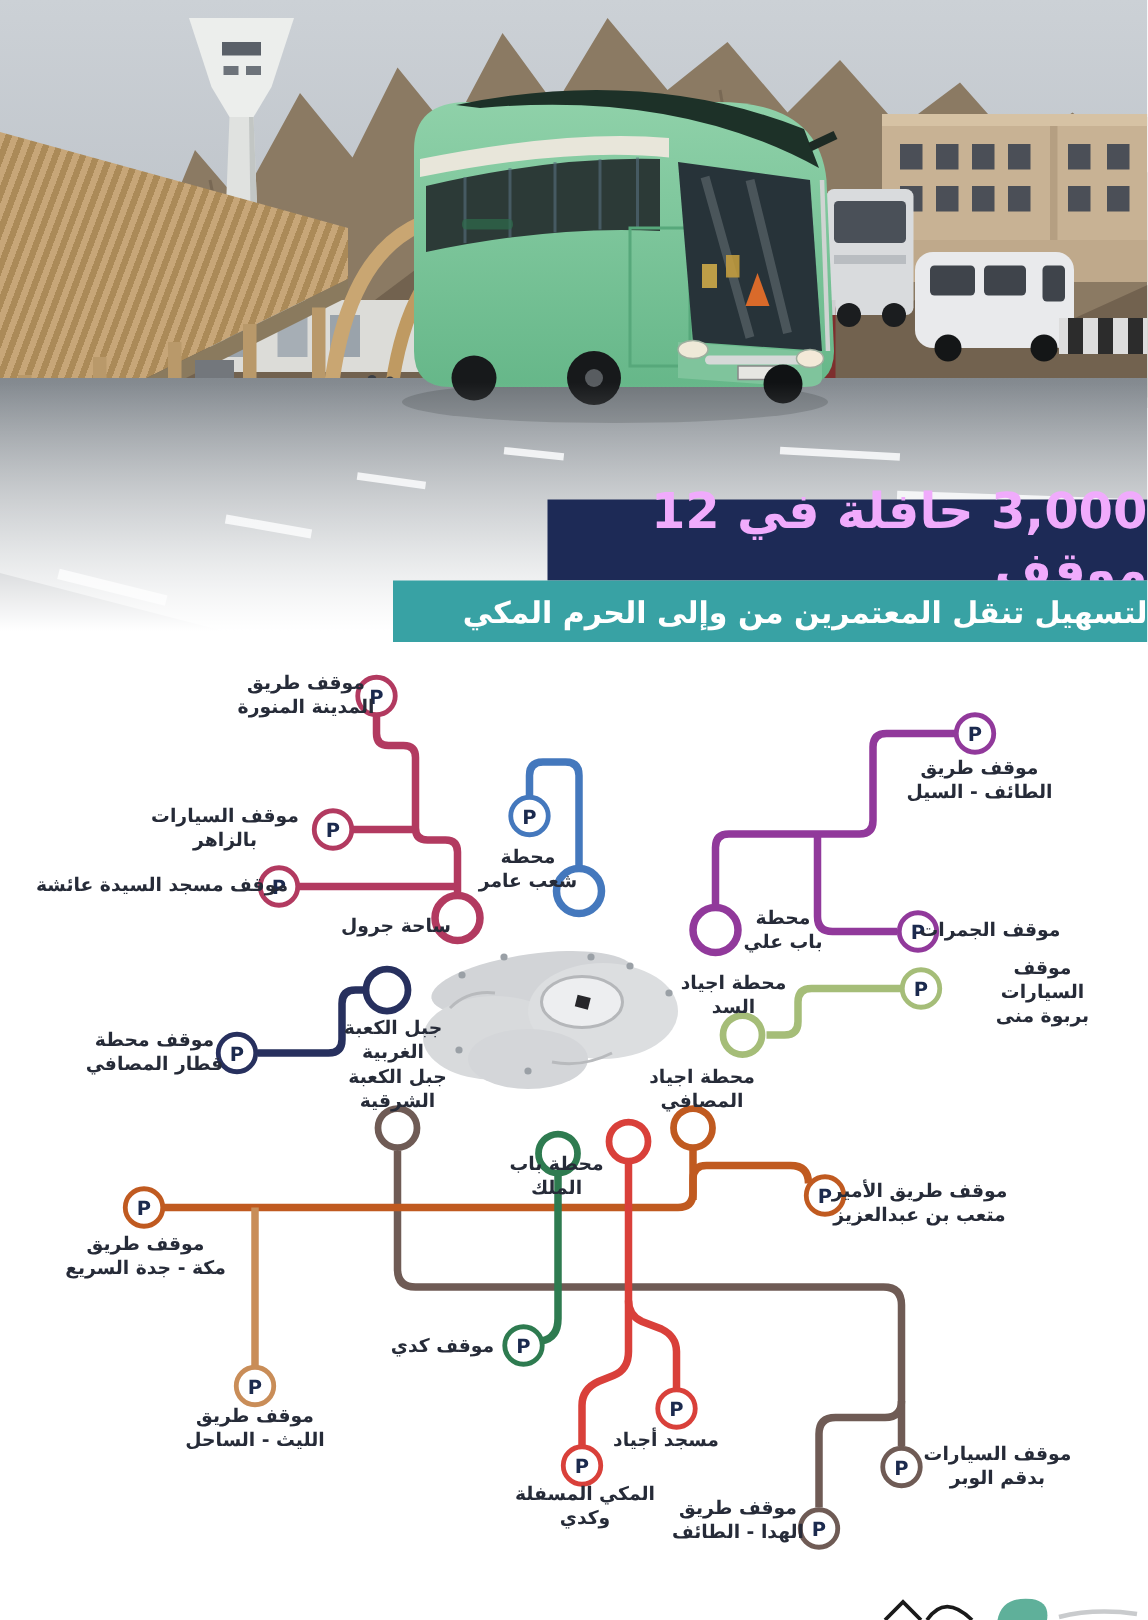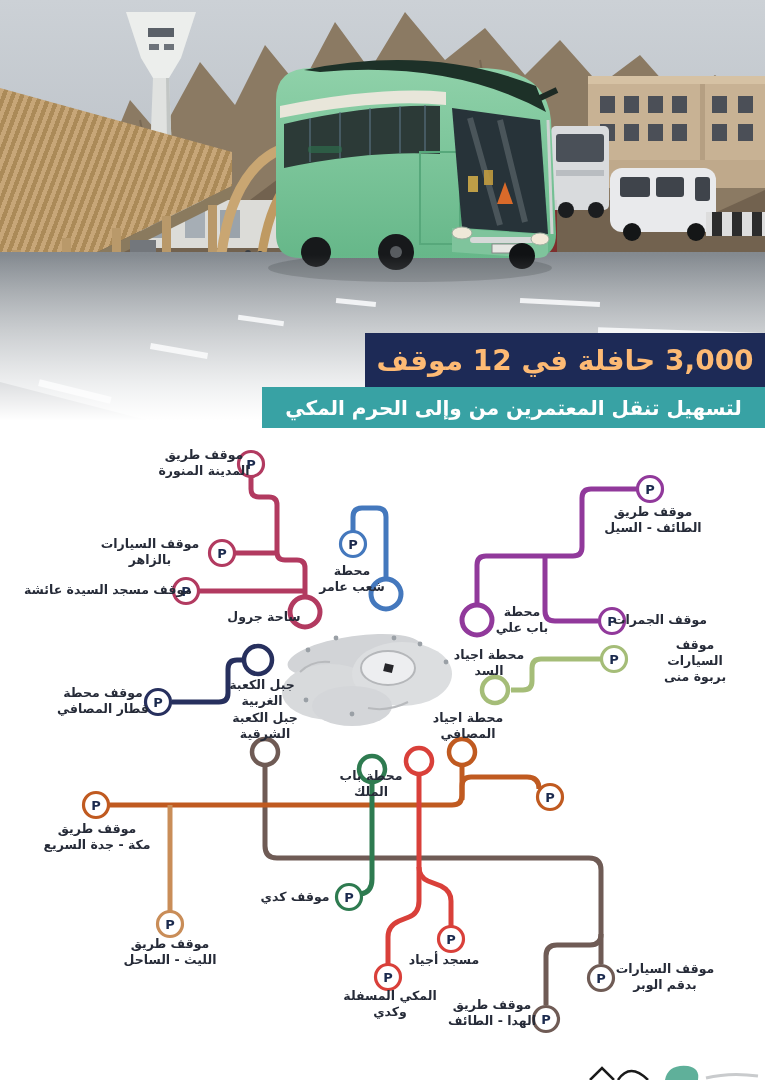--- a/index.html
+++ b/index.html
@@ -2,24 +2,24 @@
 <html lang="ar"><head>
 <meta charset="utf-8">
 <style>
   html,body{margin:0;padding:0;background:#fff;}
   .page{position:relative;width:765px;height:1080px;overflow:hidden;background:#fff;
         font-family:"DejaVu Sans",sans-serif;}
   .photo-svg{position:absolute;left:0;top:0;width:765px;height:430px;display:block;}
   .photo-fade{position:absolute;left:0;top:255px;width:765px;height:180px;
         background:linear-gradient(180deg,rgba(255,255,255,0) 0%,rgba(255,255,255,.55) 55%,#fff 92%);}
   .banner-title{position:absolute;left:365px;top:333px;width:400px;height:54px;
-        background:#1d2a56;color:#fdba74;display:flex;align-items:center;justify-content:center;
-        direction:rtl;font-size:28px;font-weight:bold;letter-spacing:0;}
+        background:#1d2a56;color:#f0abfc;display:flex;align-items:center;justify-content:center;
+        direction:rtl;font-size:33px;font-weight:bold;letter-spacing:0;}
   .banner-subtitle{position:absolute;left:262px;top:387px;width:503px;height:41px;
-        background:#38a2a4;color:#fff;display:flex;align-items:center;justify-content:center;
+        background:#38a2a4;color:#fff;display:flex;align-items:center;justify-content:flex-start;
         direction:rtl;font-size:20px;font-weight:bold;}
   .map-svg{position:absolute;left:0;top:0;width:765px;height:1080px;display:block;}
   .labels{position:absolute;left:0;top:0;width:765px;height:1080px;}
   .lbl{position:absolute;transform:translate(-50%,-50%);white-space:pre-line;text-align:center;
         font-size:12.5px;font-weight:bold;color:#262b38;direction:rtl;line-height:1.28;}
   .footer-svg{position:absolute;left:0;top:1040px;width:765px;height:40px;display:block;}
 </style>
 </head>
 <body>
 
@@ -349,20 +349,22 @@
     <div class="lbl" style="left:262px;top:693px">جبل الكعبة
 الغربية</div>
     <div class="lbl" style="left:103px;top:701px">موقف محطة
 قطار المصافي</div>
     <div class="lbl" style="left:265px;top:726px">جبل الكعبة
 الشرقية</div>
     <div class="lbl" style="left:371px;top:784px">محطة باب
 الملك</div>
     <div class="lbl" style="left:468px;top:726px">محطة اجياد
 المصافي</div>
+    <div class="lbl" style="left:613px;top:802px">موقف طريق الأمير
+متعب بن عبدالعزيز</div>
     <div class="lbl" style="left:97px;top:837px">موقف طريق
 مكة - جدة السريع</div>
     <div class="lbl" style="left:170px;top:952px">موقف طريق
 الليث - الساحل</div>
     <div class="lbl" style="left:295px;top:897px">موقف كدي</div>
     <div class="lbl" style="left:444px;top:960px">مسجد أجياد</div>
     <div class="lbl" style="left:390px;top:1004px">المكي المسفلة
 وكدي</div>
     <div class="lbl" style="left:665px;top:977px">موقف السيارات
 بدقم الوبر</div>

